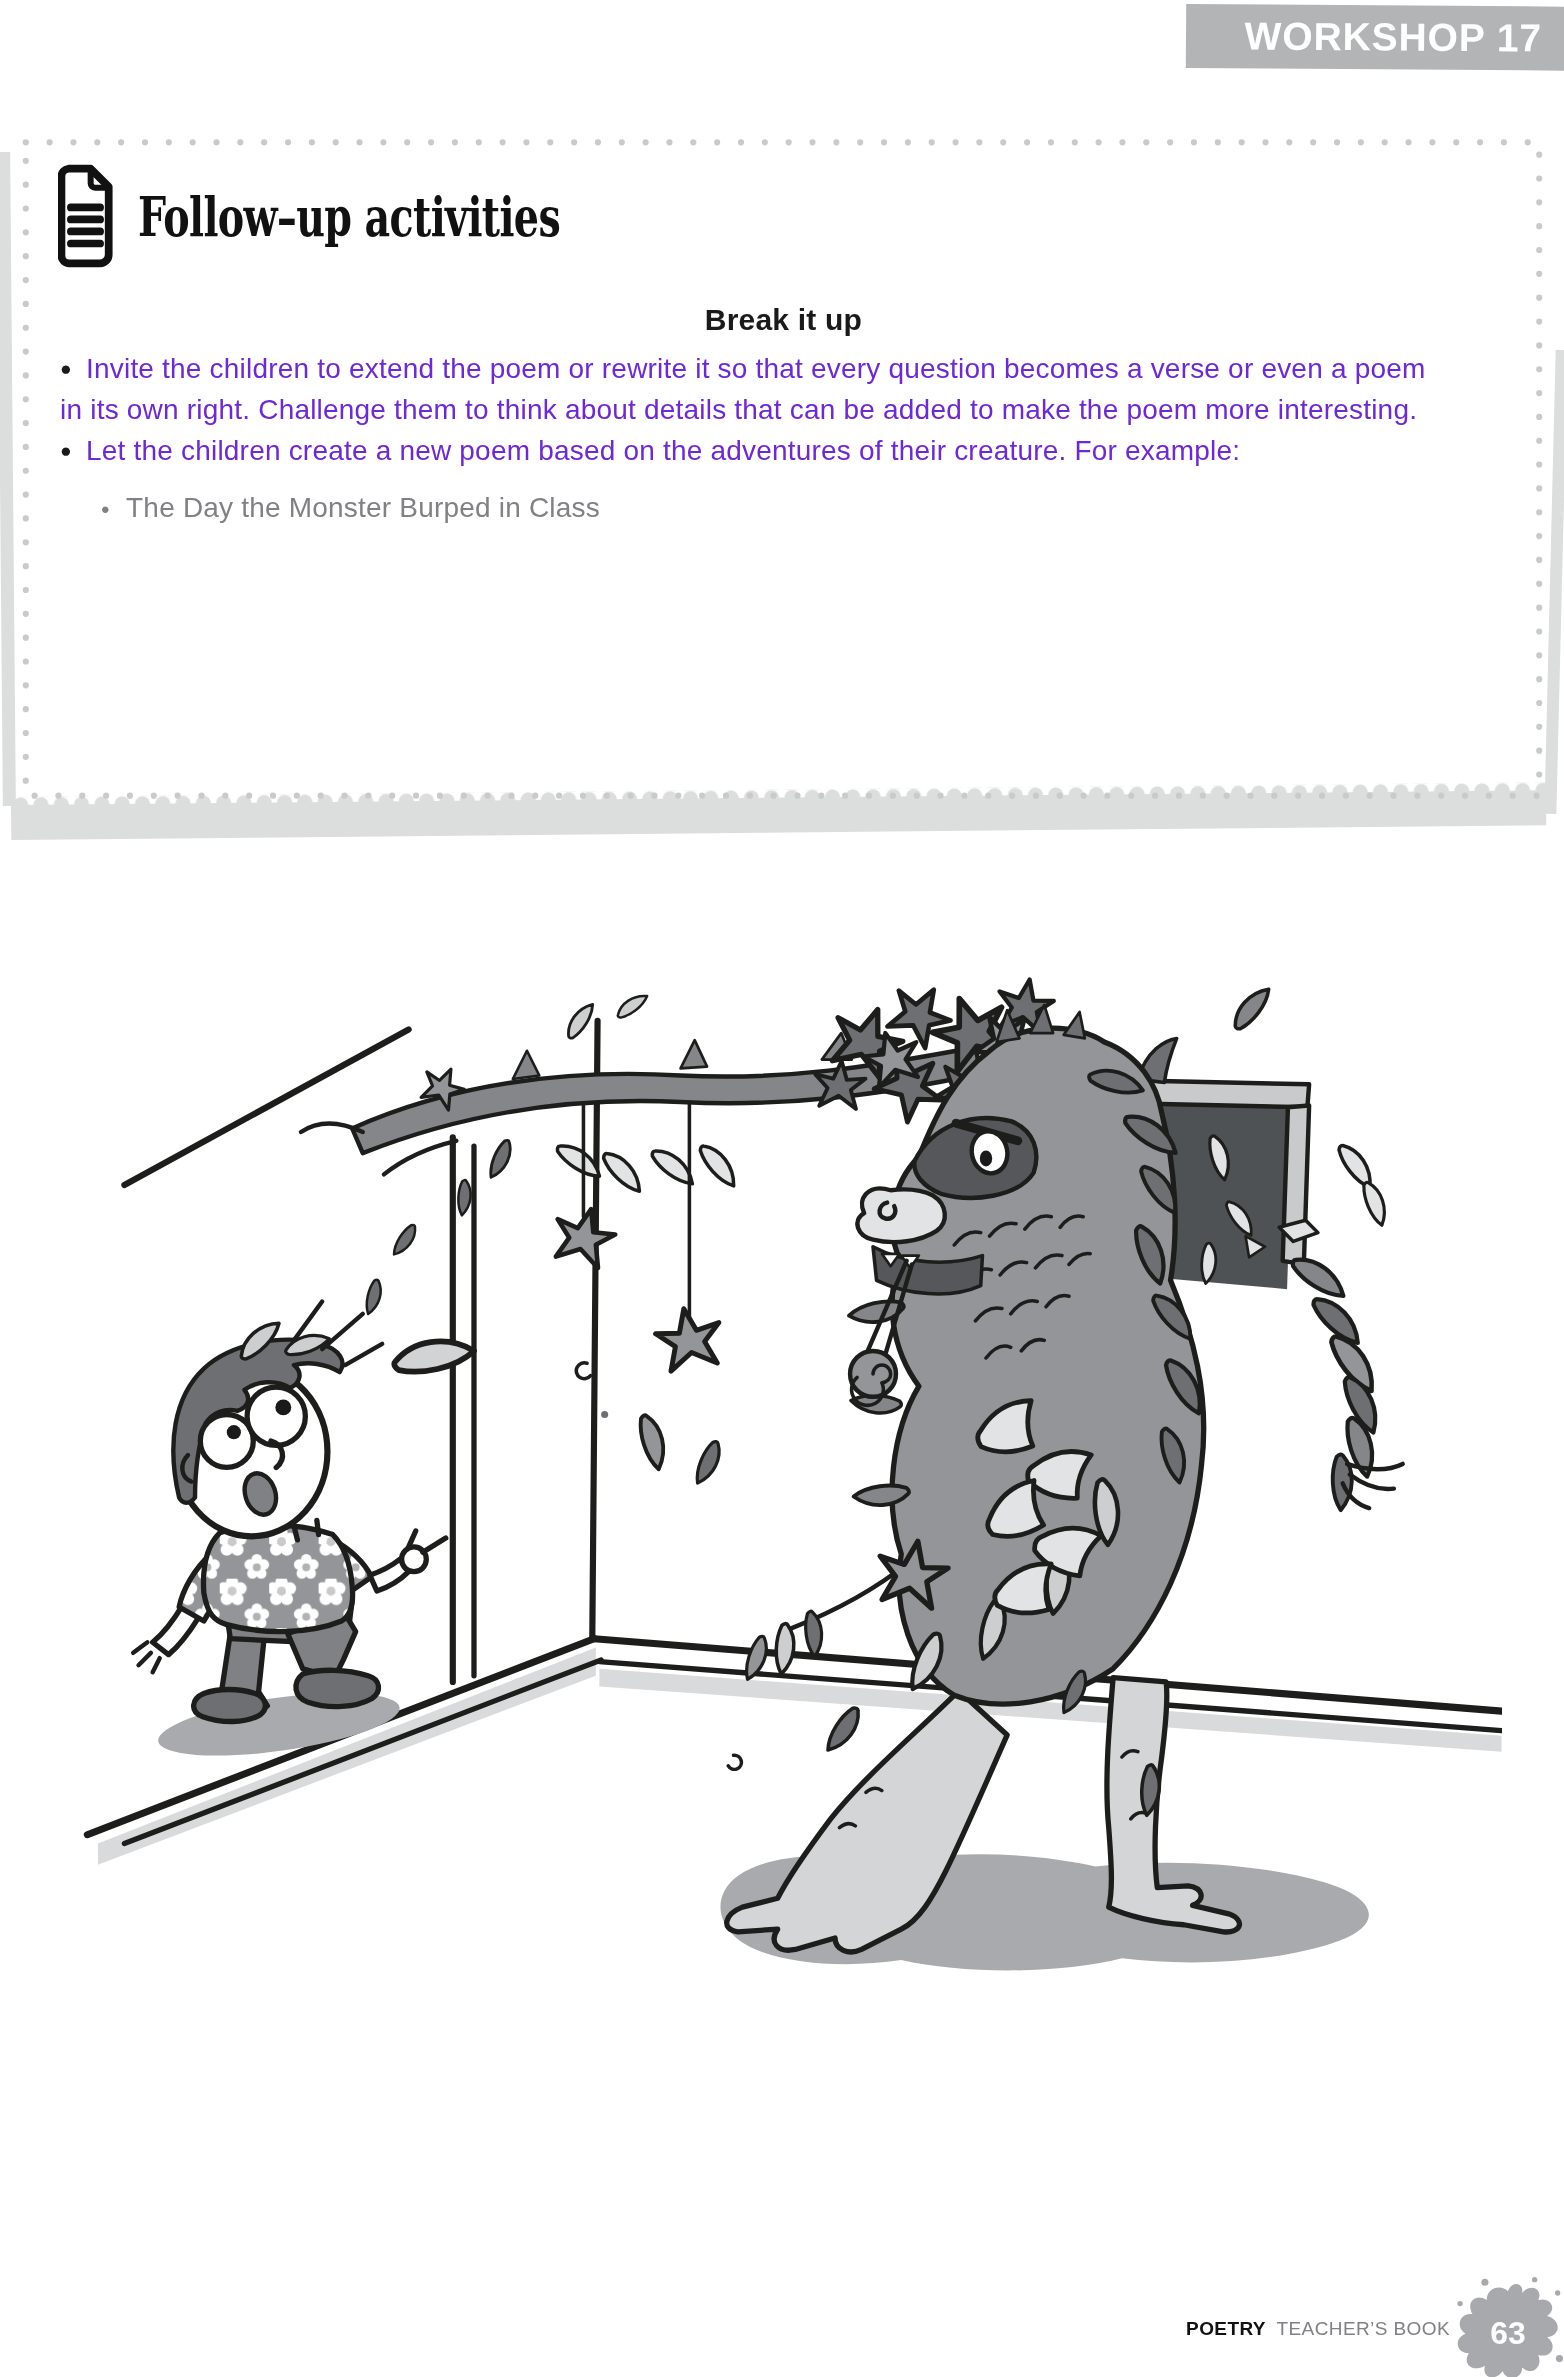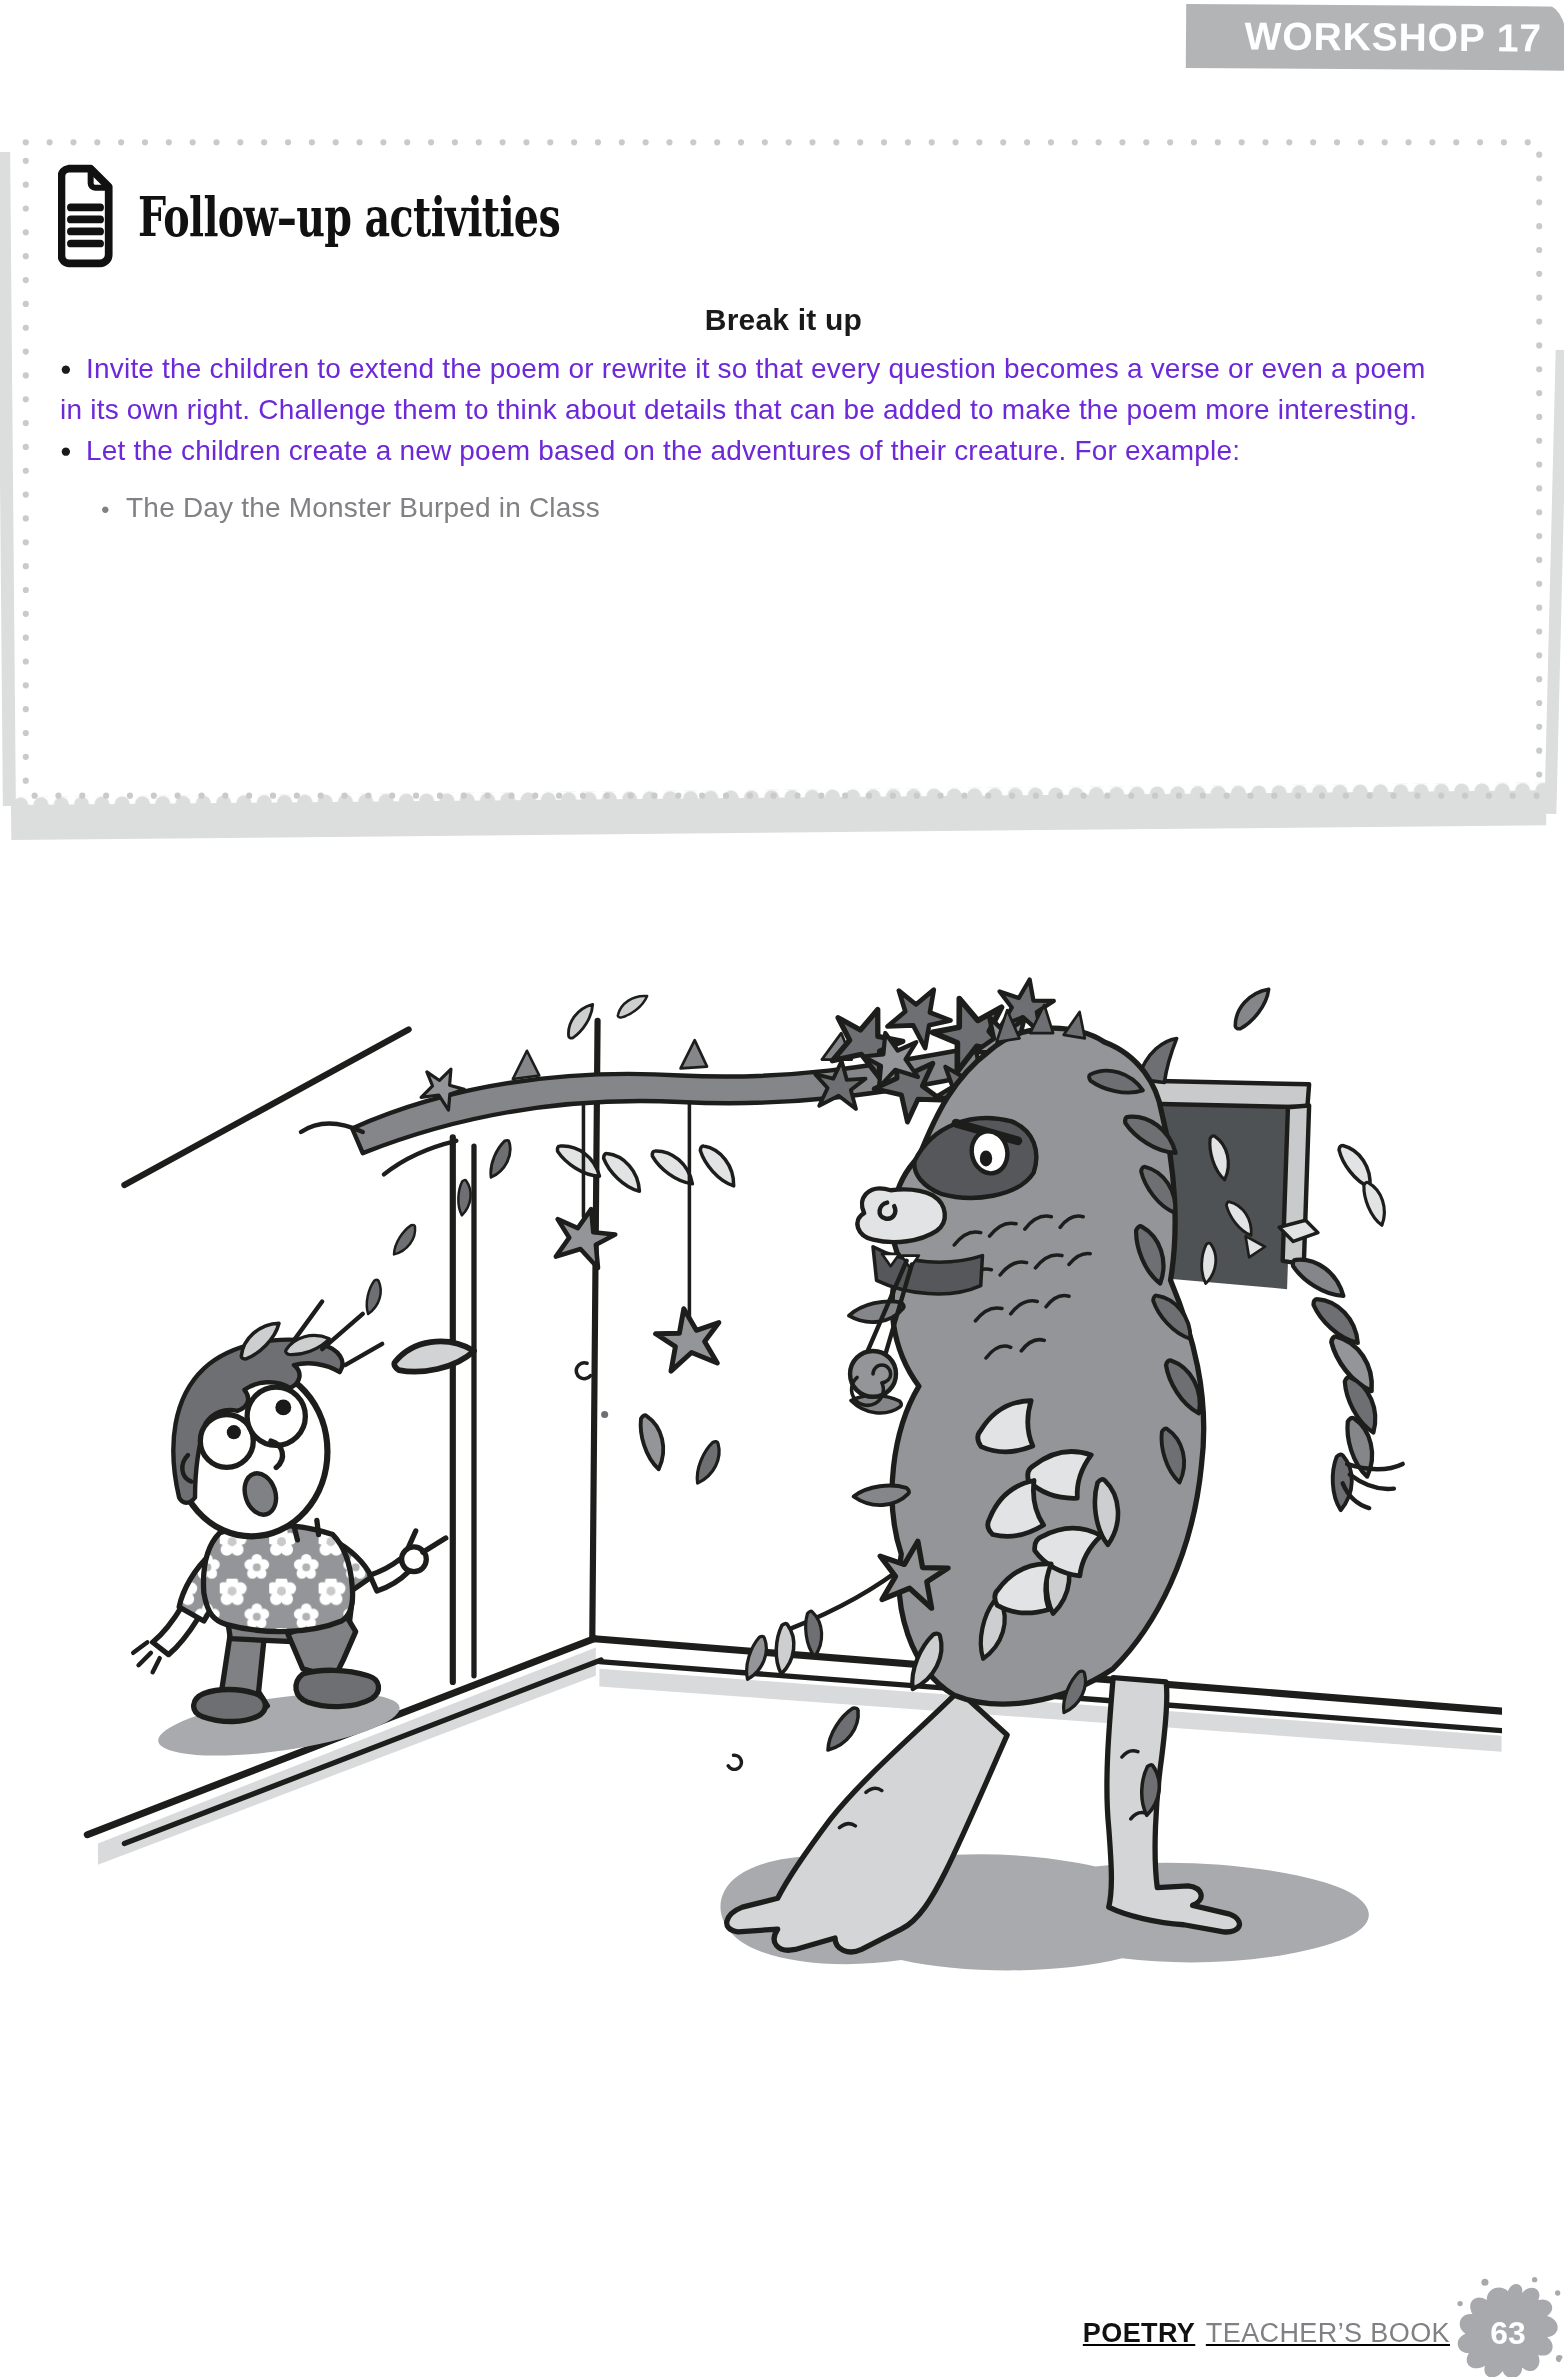--- a/index.html
+++ b/index.html
@@ -1,17 +1,17 @@
 <!DOCTYPE html>
 <html style="font-size:14px"><head>
 <meta charset="utf-8">
 <style>
   html,body{margin:0;padding:0;background:#fff;}
   .page{position:relative;width:1565px;height:2377px;background:#ffffff;overflow:hidden;
-        font-family:"Liberation Sans",sans-serif;border-radius:32px;}
+        font-family:"Liberation Sans",sans-serif;}
 
   
   .banner{position:absolute;left:1186px;top:4.4px;right:0;height:64px;background:#b2b4b6;
           display:flex;align-items:center;justify-content:flex-end;padding-right:23px;
           transform:rotate(0.4deg);transform-origin:left center;box-sizing:border-box;}
   .banner span{font-weight:bold;font-size:39px;color:#ffffff;letter-spacing:0.9px;}
 
   
   .stamp{position:absolute;left:8.8px;top:129px;width:1547px;height:680px;background:#ffffff;}
   .torn-left{position:absolute;left:-8.8px;top:23px;width:13.2px;height:654px;background:#dcdddd;
@@ -39,22 +39,22 @@
                 vertical-align:2.6px;}
   ul.examples{list-style:none;margin:14px 0 0 46px;padding:0;}
   ul.examples li{font-size:28px;color:#808184;line-height:46px;letter-spacing:0.2px;}
   ul.examples li::before{content:"●";color:#808184;font-size:15px;margin-right:16px;
                 vertical-align:3.5px;}
 
   
   .scene{position:absolute;left:71px;top:936px;width:1431px;height:1130px;}
 
   
-  .footer-text{position:absolute;top:2318px;right:115px;font-size:27px;letter-spacing:0.4px;
-               white-space:nowrap;text-decoration:underline;}
+  .footer-text{position:absolute;top:2318px;right:115px;font-size:19px;letter-spacing:0.4px;
+               white-space:nowrap;}
   .footer-text .poetry{font-weight:bold;color:#111111;}
   .footer-text .book{color:#808184;margin-left:10.6px;}
   .splat{position:absolute;right:1.8px;top:2277px;width:110px;height:110px;}
   .splat text{font-family:"Liberation Sans",sans-serif;font-weight:bold;font-size:36px;fill:#ffffff;}
 </style>
 </head>
 <body>
 
 <div class="page">
 

